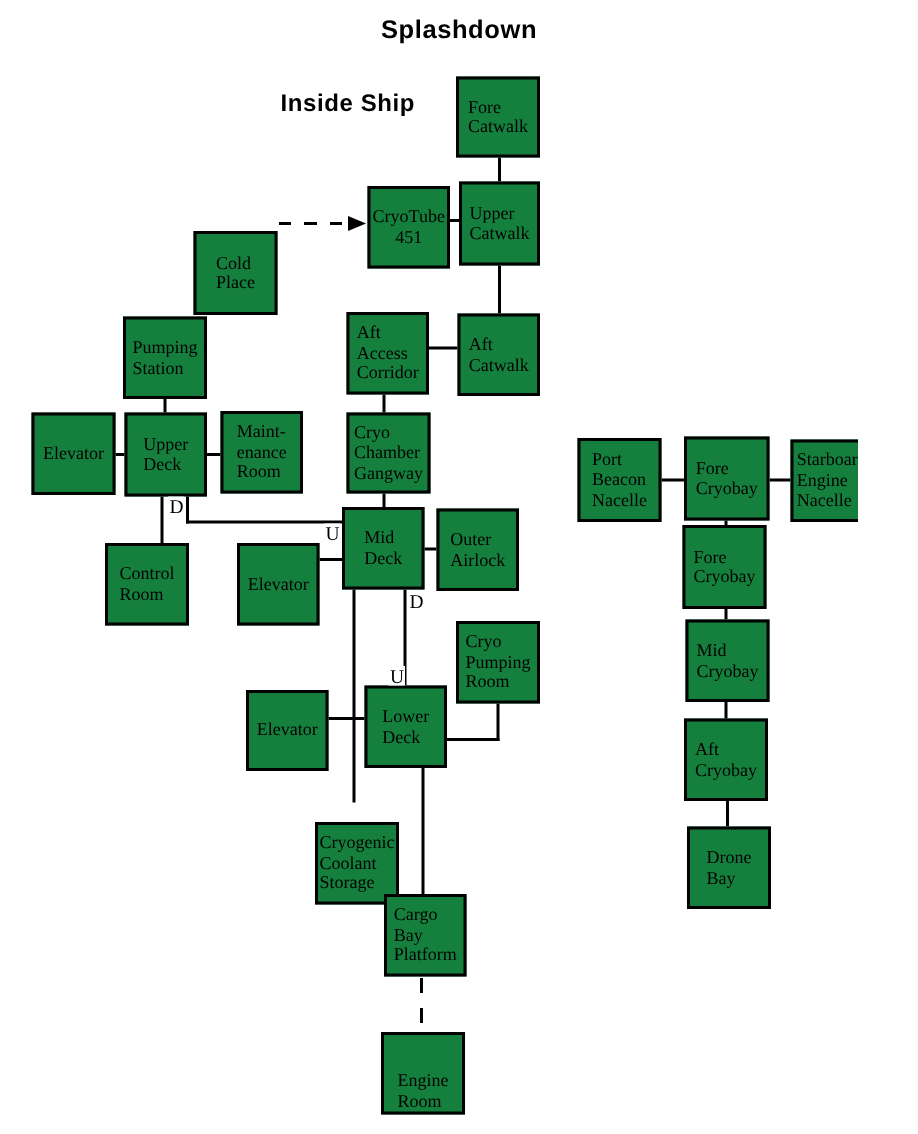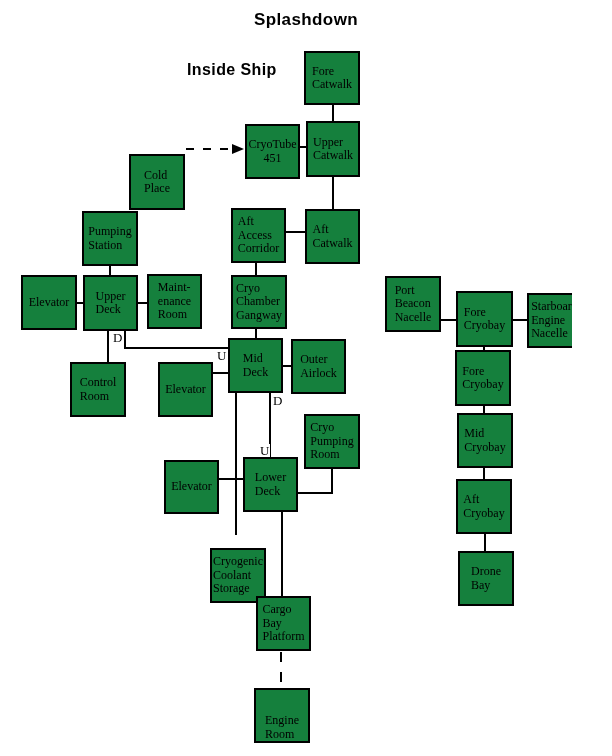--- a/index.html
+++ b/index.html
@@ -176,21 +176,21 @@
       </div>
       <div class="box" style="left: 256px; top: 596px; width: 55px; height: 55px;">
         <span>Cargo
 Bay
 Platform</span>
       </div>
       <div class="box" style="left: 254px; top: 688px; width: 56px; height: 55px; align-items: flex-end;">
         <span>Engine
 Room</span>
       </div>
-      <div class="box" style="left: 385px; top: 276px; width: 56px; height: 56px;">
+      <div class="box" style="left: 385px; top: 292px; width: 56px; height: 56px;">
         <span>Port
 Beacon
 Nacelle</span>
       </div>
       <div class="box" style="left: 456px; top: 291px; width: 57px; height: 56px;">
         <span>Fore
 Cryobay</span>
       </div>
       <div class="box" style="left: 527px; top: 293px; width: 55px; height: 55px;">
         <span>Starboard

